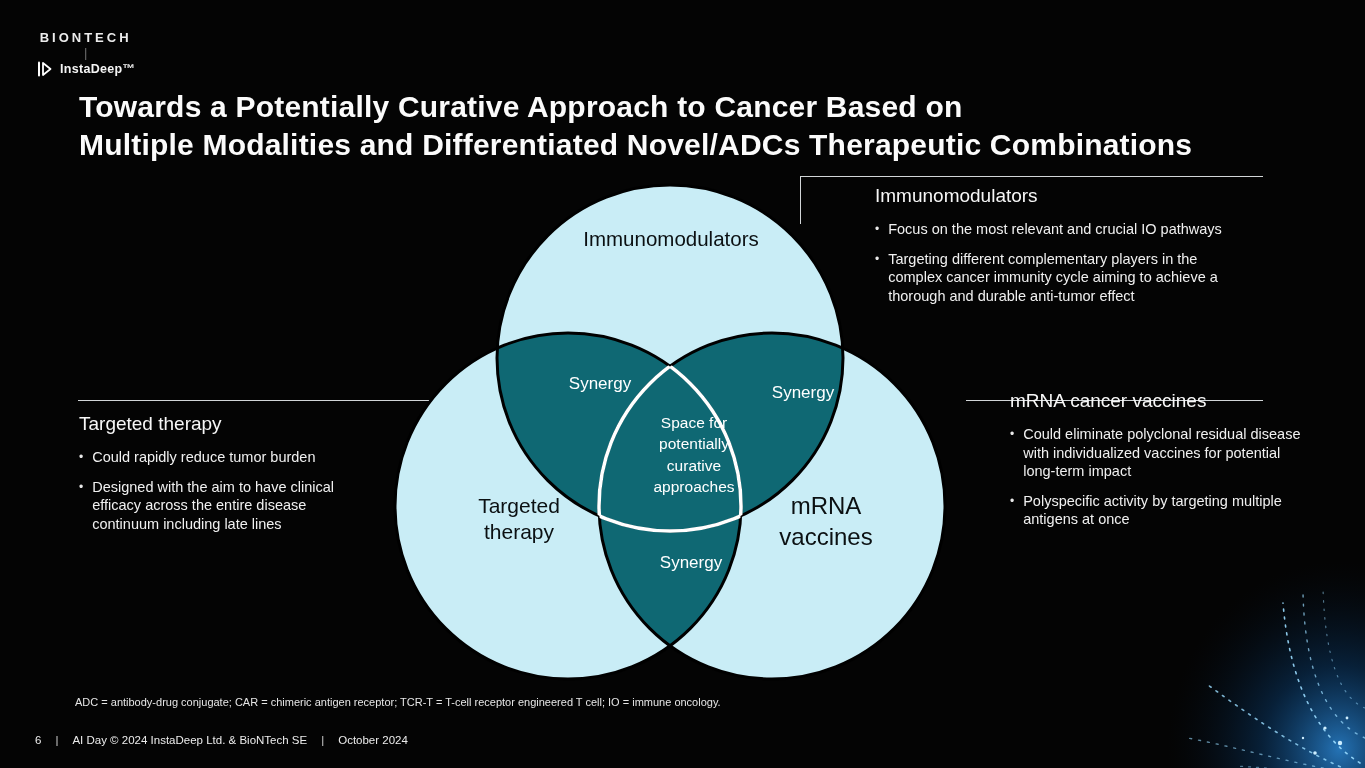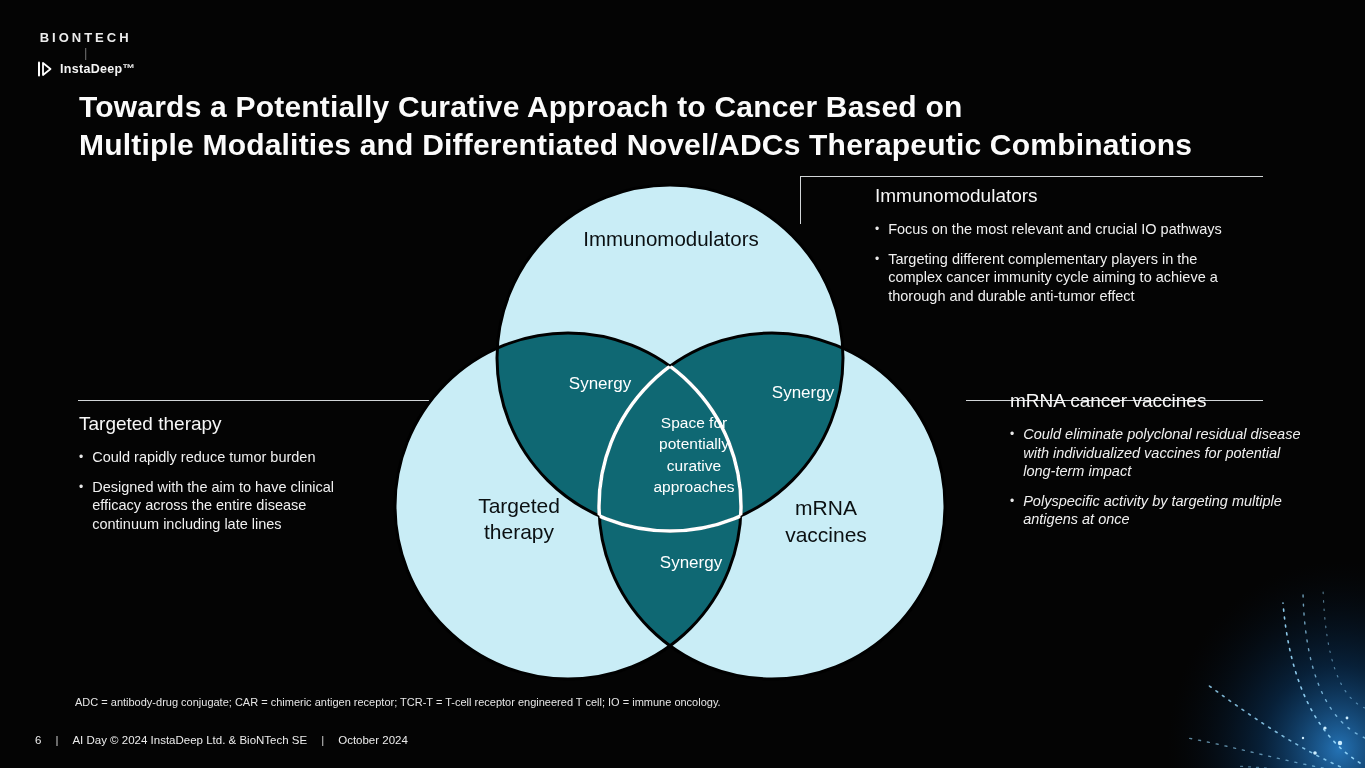--- a/index.html
+++ b/index.html
@@ -28,33 +28,33 @@
   .vt.dark { color:#0b1012; }
   .vt.light { color:#ffffff;margin-left:22px; }
   #vt-top-label    { left:671px; top:239px; font-size:20.5px; }
   #vt-top-sub      { left:671px; top:284px; font-size:15px; line-height:1.4; }
   #vt-syn-left     { left:578px; top:384px; font-size:17px; }
   #vt-syn-right    { left:781px; top:393px; font-size:17px; }
   #vt-syn-bottom   { left:669px; top:563px; font-size:17px; }
   #vt-center       { left:672px; top:455px; font-size:15.5px; line-height:1.38; }
   #vt-left-label   { left:519px; top:519px; font-size:21px; line-height:1.25; }
   #vt-left-sub     { left:519px; top:601px; font-size:15.5px; line-height:1.35; }
-  #vt-right-label  { left:826px; top:521px; font-size:21px; line-height:1.3; }
+  #vt-right-label  { left:826px; top:521px; font-size:24px; line-height:1.3; }
   
   .callout { position:absolute; z-index:3; }
   .callout-heading { font-size:19px; color:#f7f7f7; margin-bottom:13px; }
   .bullet { display:flex; gap:9px; margin-bottom:11px; }
   .bullet .dot { font-size:12px; line-height:18.5px; color:#e9e9e9; }
   .bullet-text { font-size:14.5px; line-height:18.5px; color:#f0f0f0; }
   #callout-immuno   { left:875px; top:185px; width:392px; }
   #callout-immuno .bullet-text { max-width:352px; }
   #callout-targeted { left:79px;  top:413px; width:310px; }
   #callout-targeted .bullet-text { max-width:283px; }
   #callout-mrna     { left:968px; top:390px; width:300px;margin-left:42px; }
-  #callout-mrna .bullet-text { max-width:278px;font-style:italic; }
+  #callout-mrna .bullet-text { max-width:278px; }
   
   .footnote { position:absolute; left:35px; top:696px; font-size:11px; color:#e6e6e6; z-index:3;margin-left:40px; }
   .footer { position:absolute; left:35px; top:734px; display:flex; gap:14px; align-items:baseline;
             font-size:11.5px; color:#ececec; z-index:3; }
   .footer .sep { color:#cfcfcf; }
   
   .decor { position:absolute; right:0; bottom:0; z-index:0; }
 </style>
 </head>
 <body>

